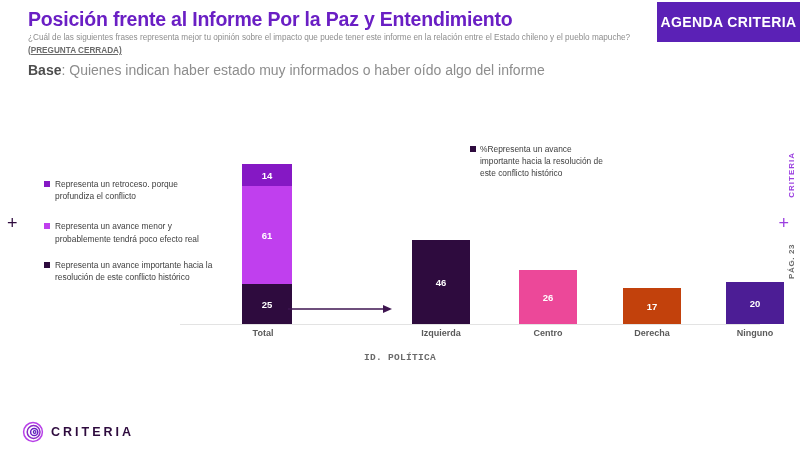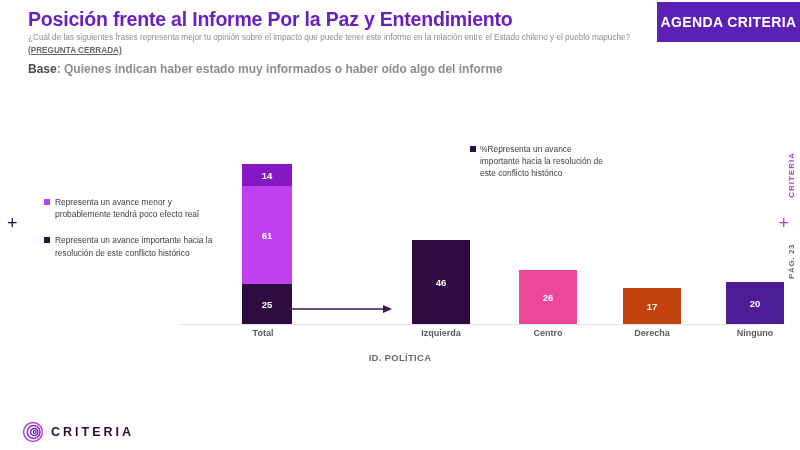--- a/index.html
+++ b/index.html
@@ -34,23 +34,22 @@
     color: #8d8d8d;
   }
   .subtitle .closed {
     font-weight: bold;
     color: #6b6b6b;
     text-decoration: underline;
   }
   .base-line {
     position: absolute;
     left: 28px; top: 62px;
-    font-size: 12px;
+    font-size: 14px;
     color: #8d8d8d;
-    font-weight: bold;
   }
   .base-line b { color: #4d4d4d; }
 
   .agenda-badge {
     position: absolute;
     right: 0px; top: 2px;
     width: 143px; height: 40px;
     background: #5B21B6;
     color: #ffffff;
     font-size: 14px;
@@ -188,20 +187,21 @@
   }
   .axis-title {
     position: absolute;
     left: 0; top: 352px;
     width: 800px;
     text-align: center;
     font-size: 9.5px;
     font-weight: bold;
     letter-spacing: 0.3px;
     color: #6b6b6b;
+    font-family: Liberation Mono, monospace;
   }
   .arrow-anno {
     position: absolute;
     left: 288px; top: 300px;
     width: 105px; height: 10px;
   }
 
   
   .footer-logo {
     position: absolute;
@@ -242,20 +242,24 @@
   </div>
 
   <div class="agenda-badge">AGENDA CRITERIA</div>
 
   <div class="plus-left">+</div>
   <div class="plus-right">+</div>
   <div class="vert-criteria">CRITERIA</div>
   <div class="vert-pag">PÁG. 23</div>
 
   <div class="legend-left">
+    <div class="legend-item">
+      <span class="swatch" style="background:#8518C4"></span>
+      <span class="ltext">Representa un retroceso. porque profundiza el conflicto</span>
+    </div>
     <div class="legend-item" style="margin-top:18px">
       <span class="swatch" style="background:#C03FEE"></span>
       <span class="ltext">Representa un avance menor y probablemente tendrá poco efecto real</span>
     </div>
     <div class="legend-item" style="margin-top:6px">
       <span class="swatch" style="background:#2E0B3E"></span>
       <span class="ltext">Representa un avance importante hacia la resolución de este conflicto histórico</span>
     </div>
   </div>
 

